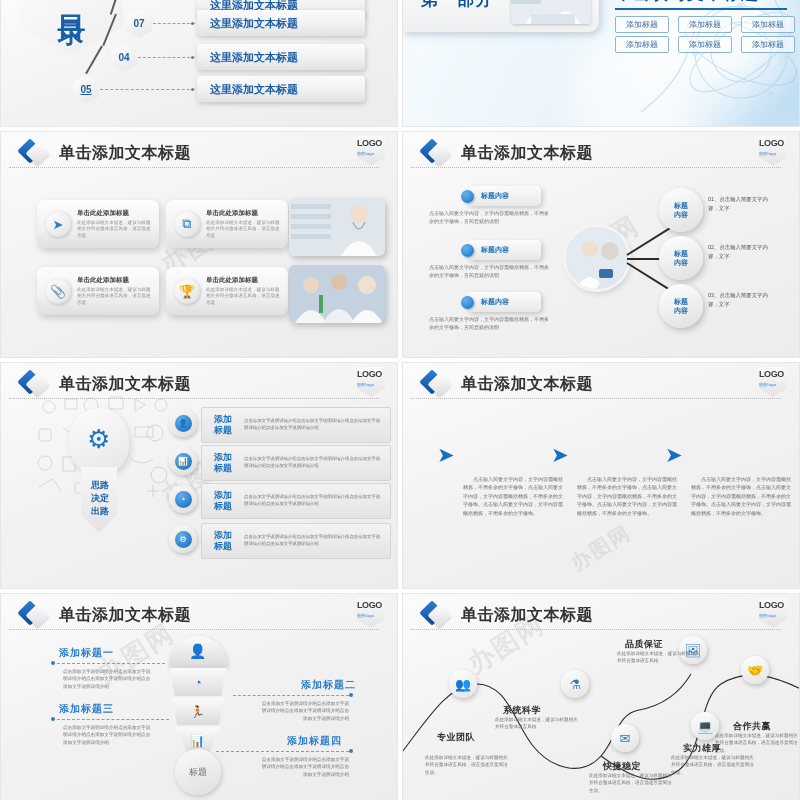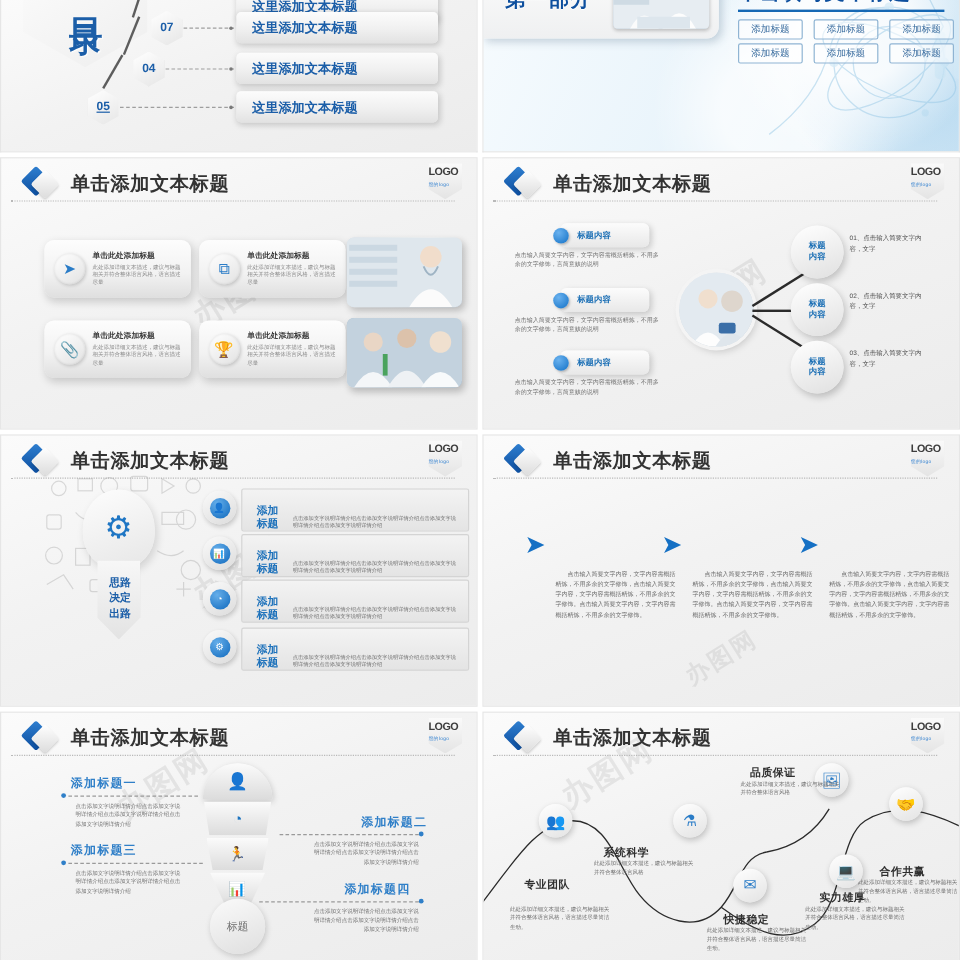--- a/index.html
+++ b/index.html
@@ -201,21 +201,21 @@
   }
   .s5 .slogan{
     position:absolute;left:86px;top:116px;width:26px;
     font-size:9px;font-weight:bold;color:#1b5ea8;line-height:13px;text-align:center;
   }
   .s5 .scribble{position:absolute;left:34px;top:30px;opacity:.22;}
   .s5 .rowbox{
     position:absolute;left:200px;width:188px;height:34px;
     background:linear-gradient(180deg,#f3f3f3,#e4e4e4);
     border:1px solid #d4d4d4;border-radius:2px;
-    display:flex;align-items:flex-end;
+    display:flex;align-items:center;
   }
   .s5 .rowlbl{
     font-size:9px;font-weight:bold;color:#1e72bb;line-height:11px;
     margin-left:12px;width:24px;flex:0 0 auto;
   }
   .s5 .rowtx{font-size:4.4px;color:#6f6f6f;line-height:6.6px;margin-left:6px;padding-right:6px;}
   .s5 .gear{
     position:absolute;width:28px;height:28px;
     display:flex;align-items:center;justify-content:center;
   }

